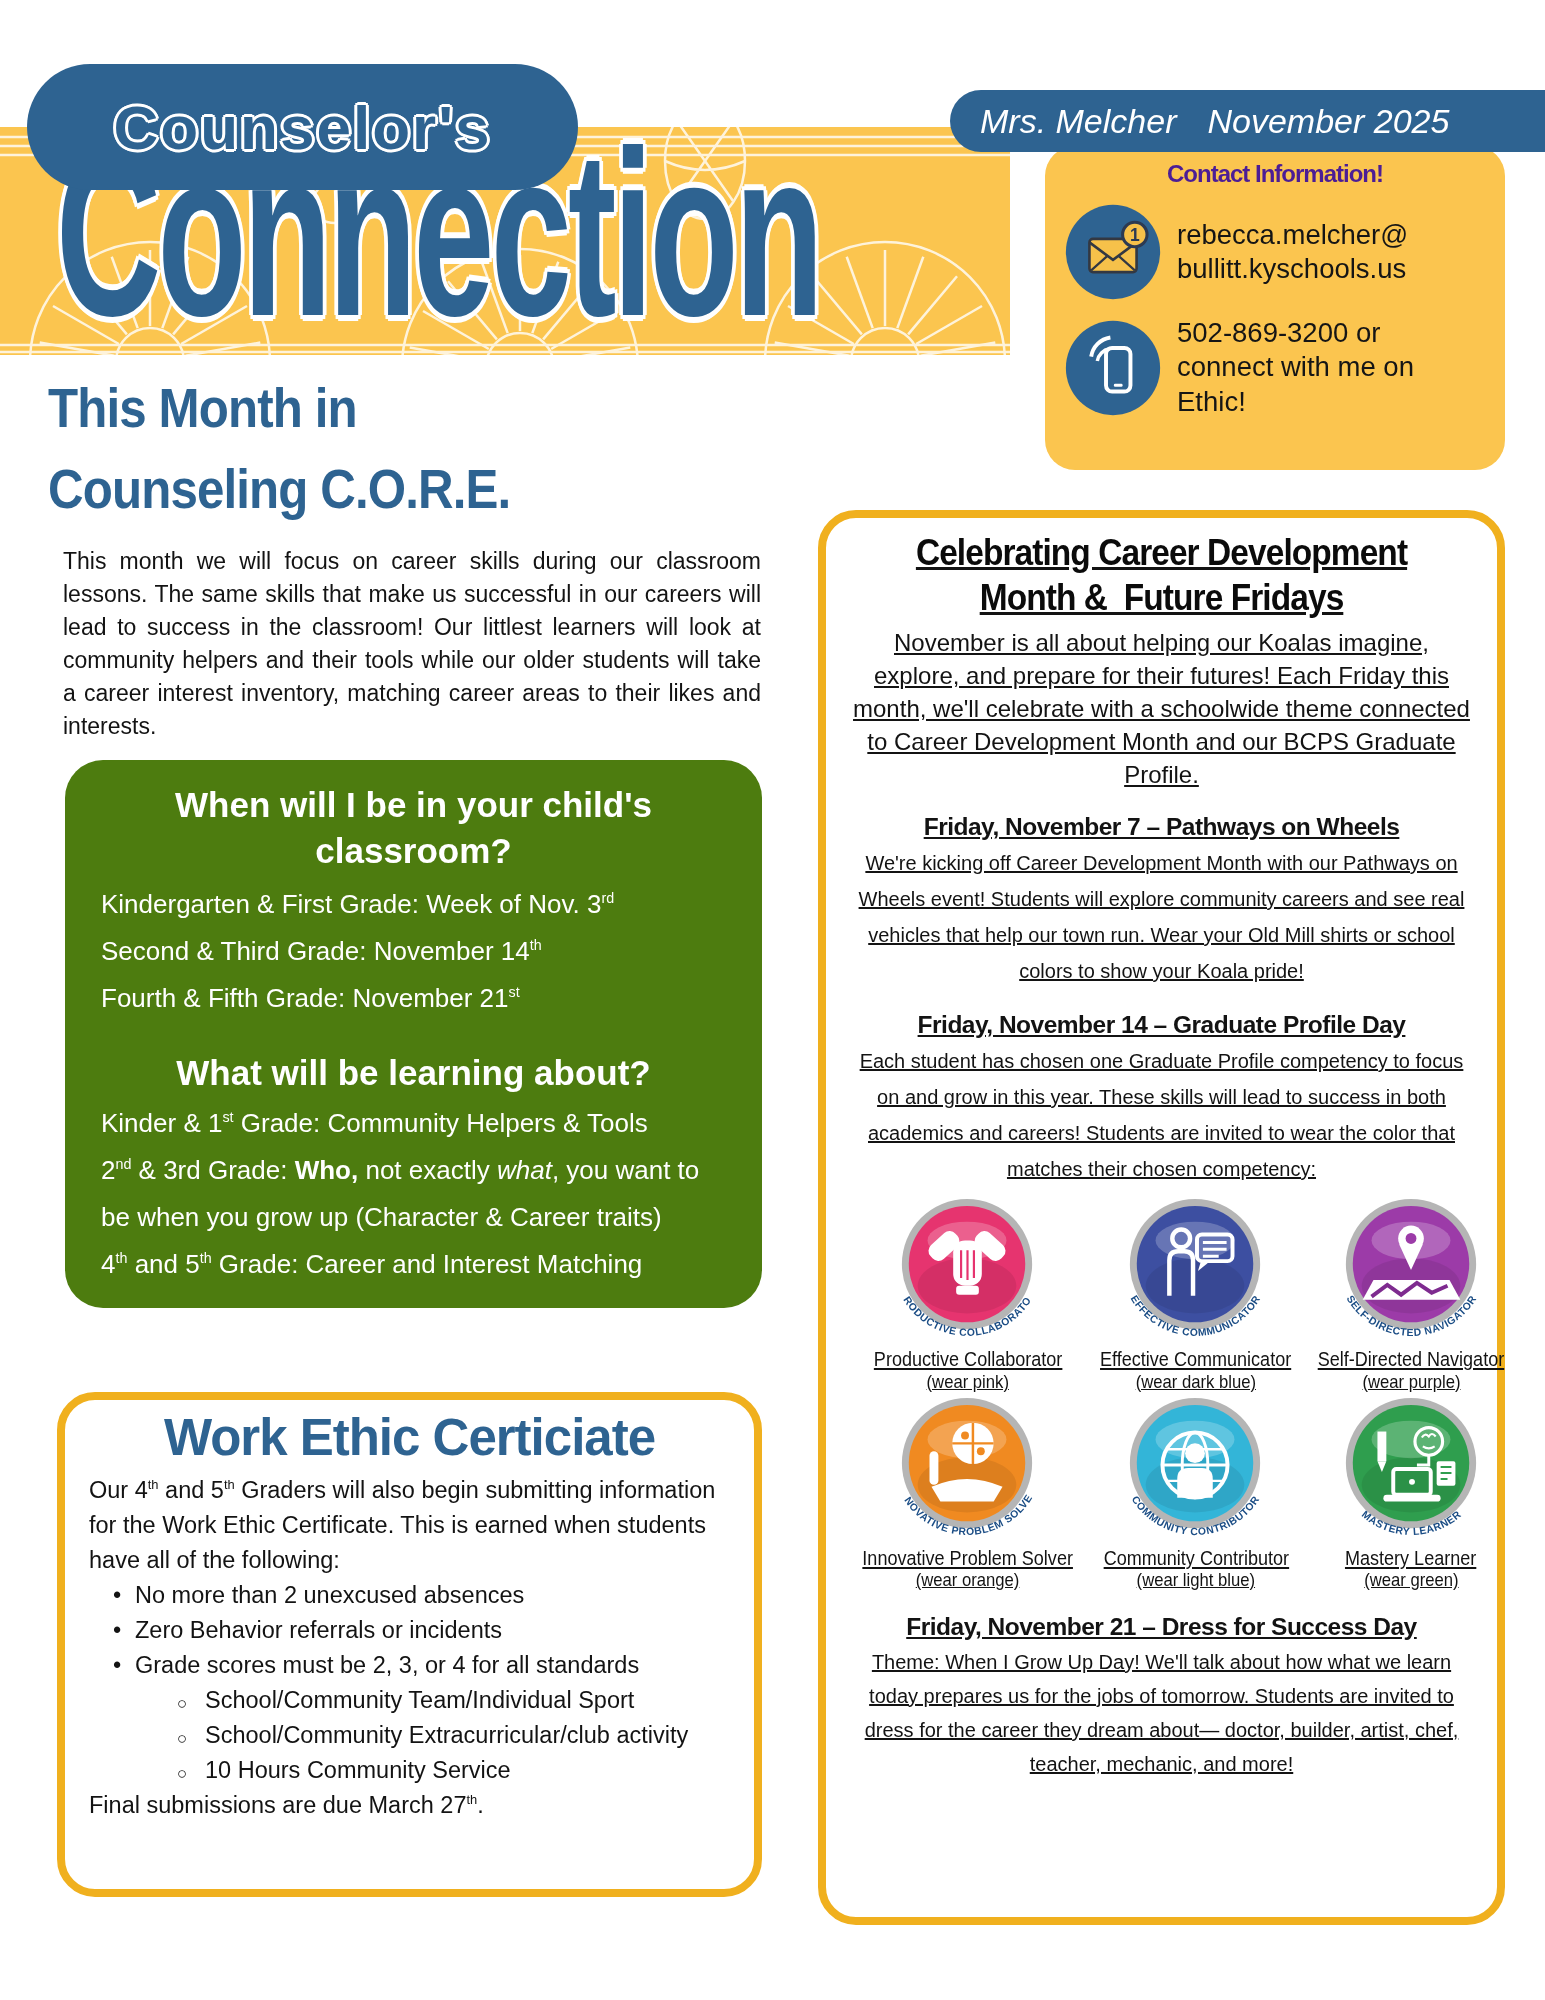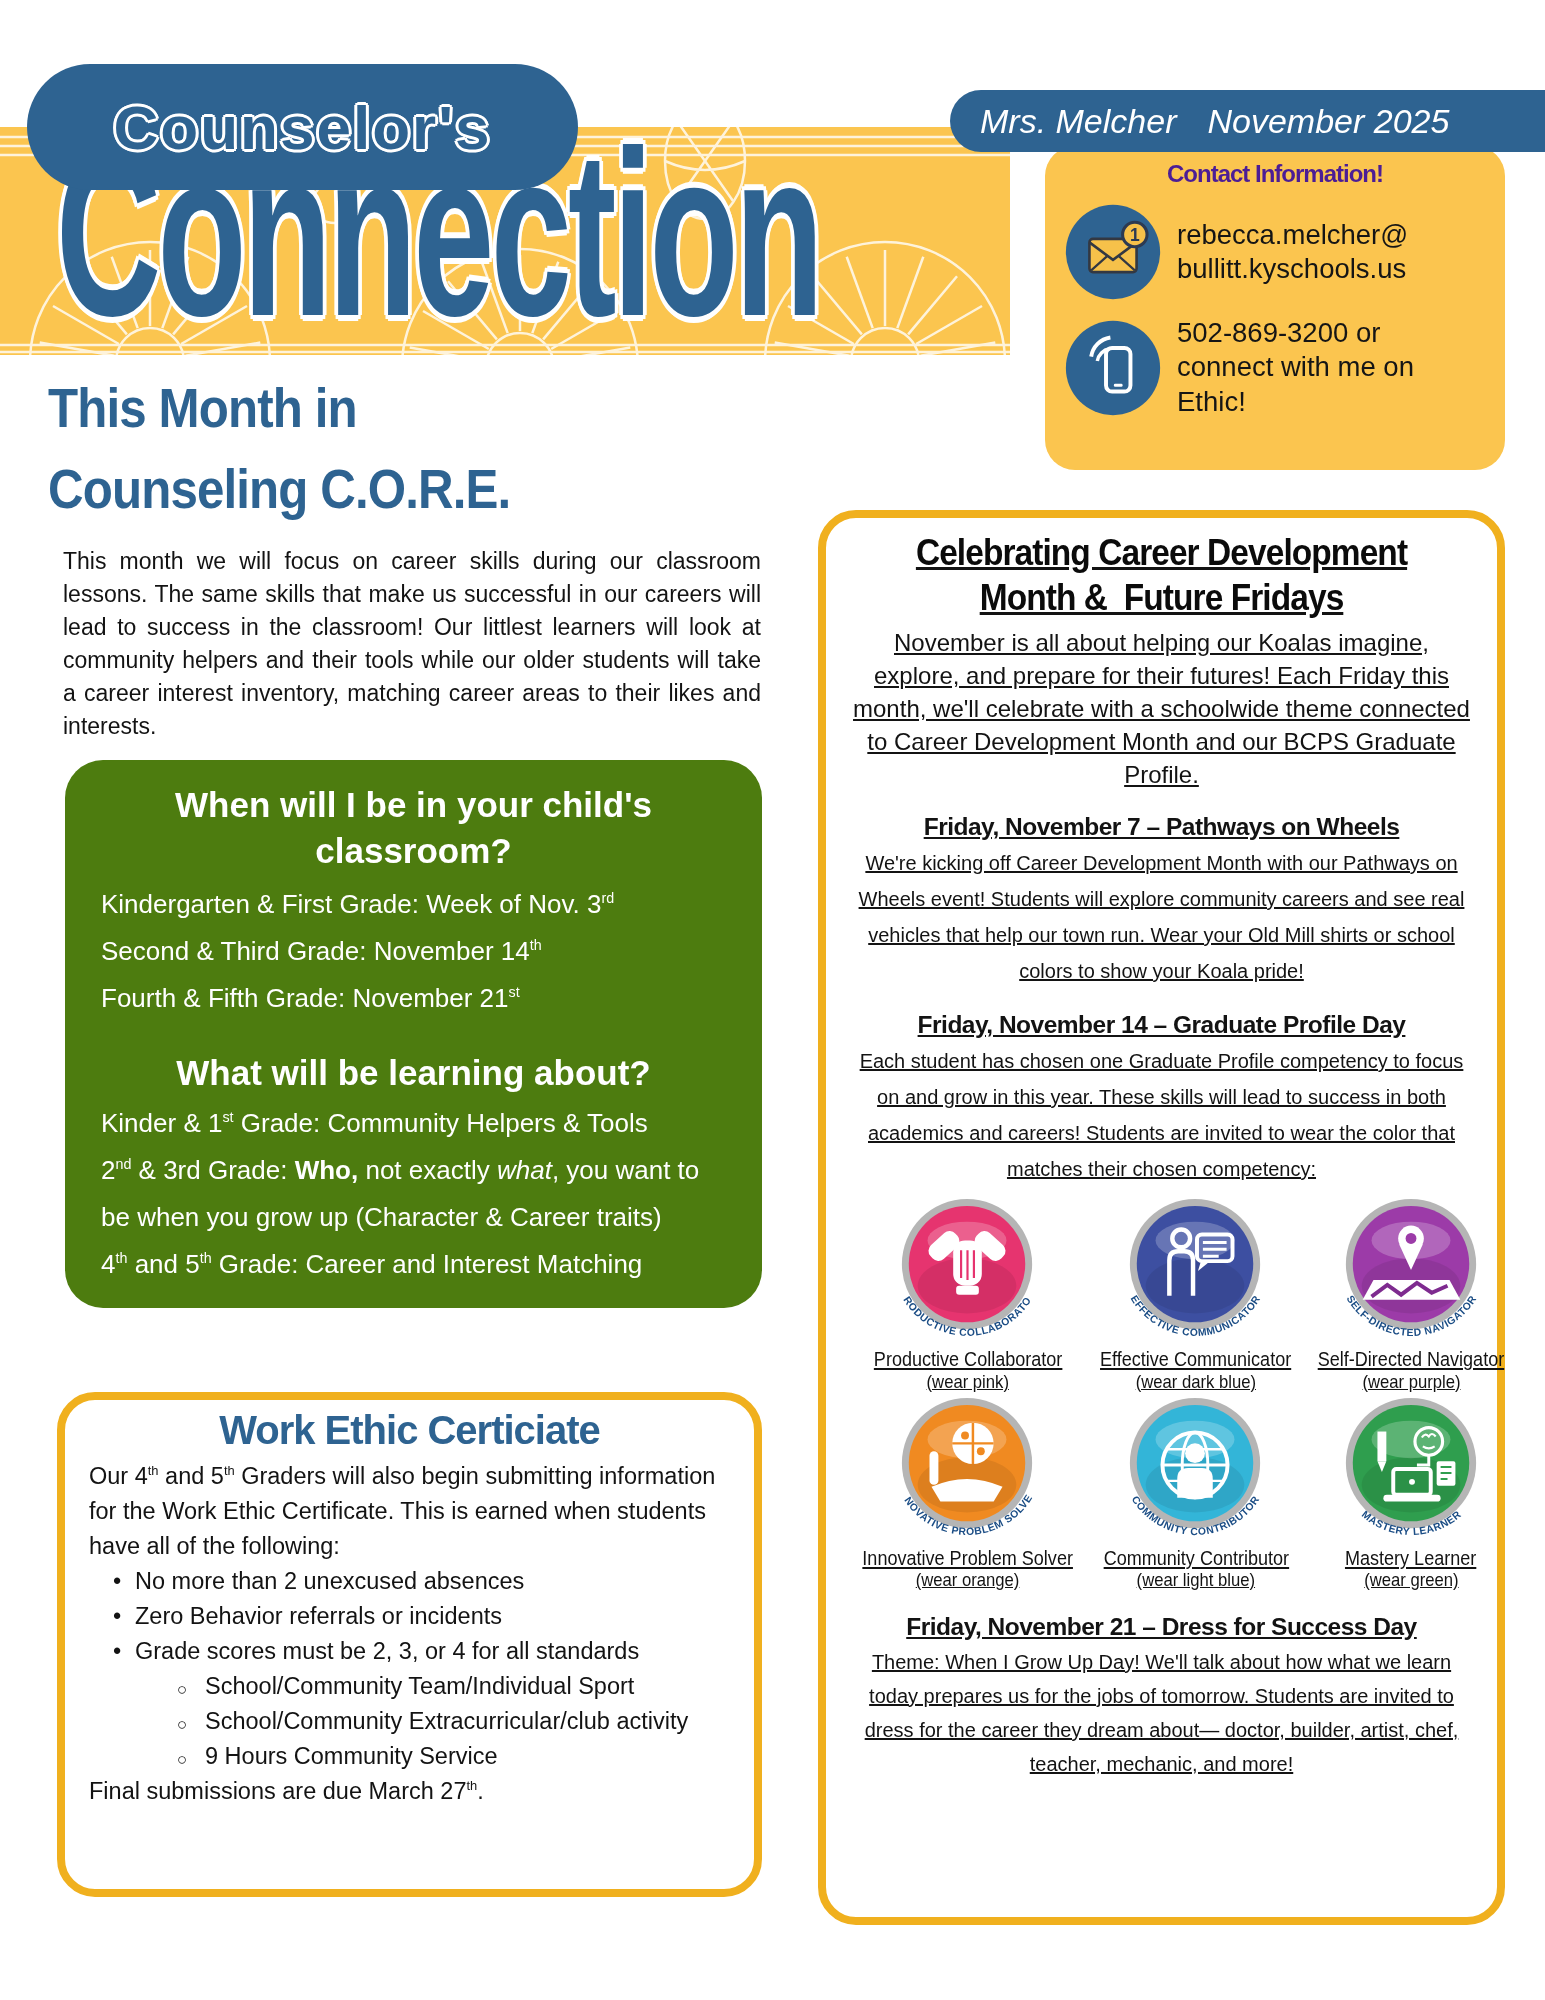--- a/index.html
+++ b/index.html
@@ -38,21 +38,21 @@
         text-align:justify;color:#131313;}
   .blue-box{position:absolute;left:65px;top:760px;width:697px;height:548px;background:#4d7c0f;
         border-radius:38px;box-sizing:border-box;padding:22px 36px;color:#fff;}
   .bb-title{font-size:35px;font-weight:bold;text-align:center;line-height:1.3;margin-bottom:8px;}
   .bb-title2{margin-top:28px;margin-bottom:4px;}
   .sched-line{font-size:26px;line-height:47px;white-space:nowrap;}
   .sched-wrap{white-space:normal;}
   sup{font-size:.55em;vertical-align:super;line-height:0;}
   .work-box{position:absolute;left:57px;top:1392px;width:705px;height:505px;background:#fff;
         border:8px solid #f0b01e;border-radius:38px;box-sizing:border-box;padding:8px 24px;}
-  .wb-title{font-size:40px;font-weight:bold;color:#2e6391;text-align:center;letter-spacing:-1px;margin-bottom:6px;}
+  .wb-title{font-size:51px;font-weight:bold;color:#2e6391;text-align:center;letter-spacing:-1px;margin-bottom:6px;}
   .wb-text{font-size:23.5px;line-height:35px;color:#131313;}
   .b1{position:relative;padding-left:46px;}
   .b1::before{content:"•";position:absolute;left:24px;}
   .b2{position:relative;padding-left:116px;}
   .b2::before{content:"○";position:absolute;left:88px;font-size:.72em;top:3px;}
   .u{text-decoration:underline;font-weight:bold;}
 
   
   .right-box{position:absolute;left:818px;top:510px;width:687px;height:1415px;background:#fff;
         border:8px solid #f0b01e;border-radius:38px;box-sizing:border-box;padding:12px 22px;
@@ -200,21 +200,21 @@
   </div>
 
   <div class="work-box">
     <div class="wb-title">Work Ethic Certiciate</div>
     <div class="wb-text"><span>Our 4</span><sup>th</sup><span> and 5</span><sup>th</sup><span> Graders will also begin submitting information for the Work Ethic Certificate. This is earned when students have all of the following:</span></div>
     <div class="wb-text b1">No more than 2 unexcused absences</div>
     <div class="wb-text b1">Zero Behavior referrals or incidents</div>
     <div class="wb-text b1">Grade scores must be 2, 3, or 4 for all standards</div>
     <div class="wb-text b2">School/Community Team/Individual Sport</div>
     <div class="wb-text b2">School/Community Extracurricular/club activity</div>
-    <div class="wb-text b2">9 Hours Community Service</div>
+    <div class="wb-text b2">10 Hours Community Service</div>
     <div class="wb-text"><span>Final submissions are due March 27</span><sup>th</sup><span>.</span></div>
   </div>
 
   <div class="right-box">
     <div class="rb-title">
       <div class="line">Celebrating Career Development</div>
       <div class="line">Month &amp;  Future Fridays</div>
     </div>
     <div class="rb-intro">November is all about helping our Koalas imagine, explore, and prepare for their futures! Each Friday this month, we'll celebrate with a schoolwide theme connected to Career Development Month and our BCPS Graduate Profile.</div>
 

